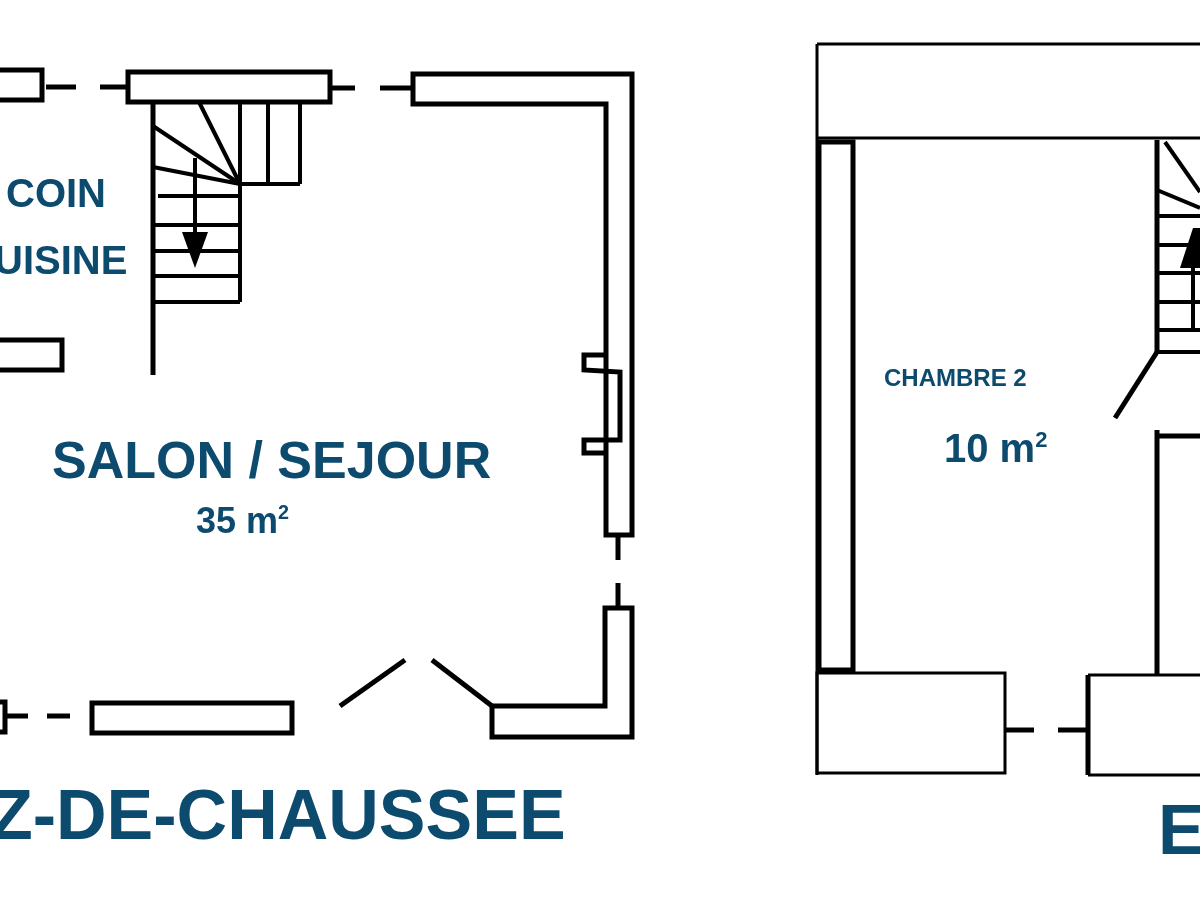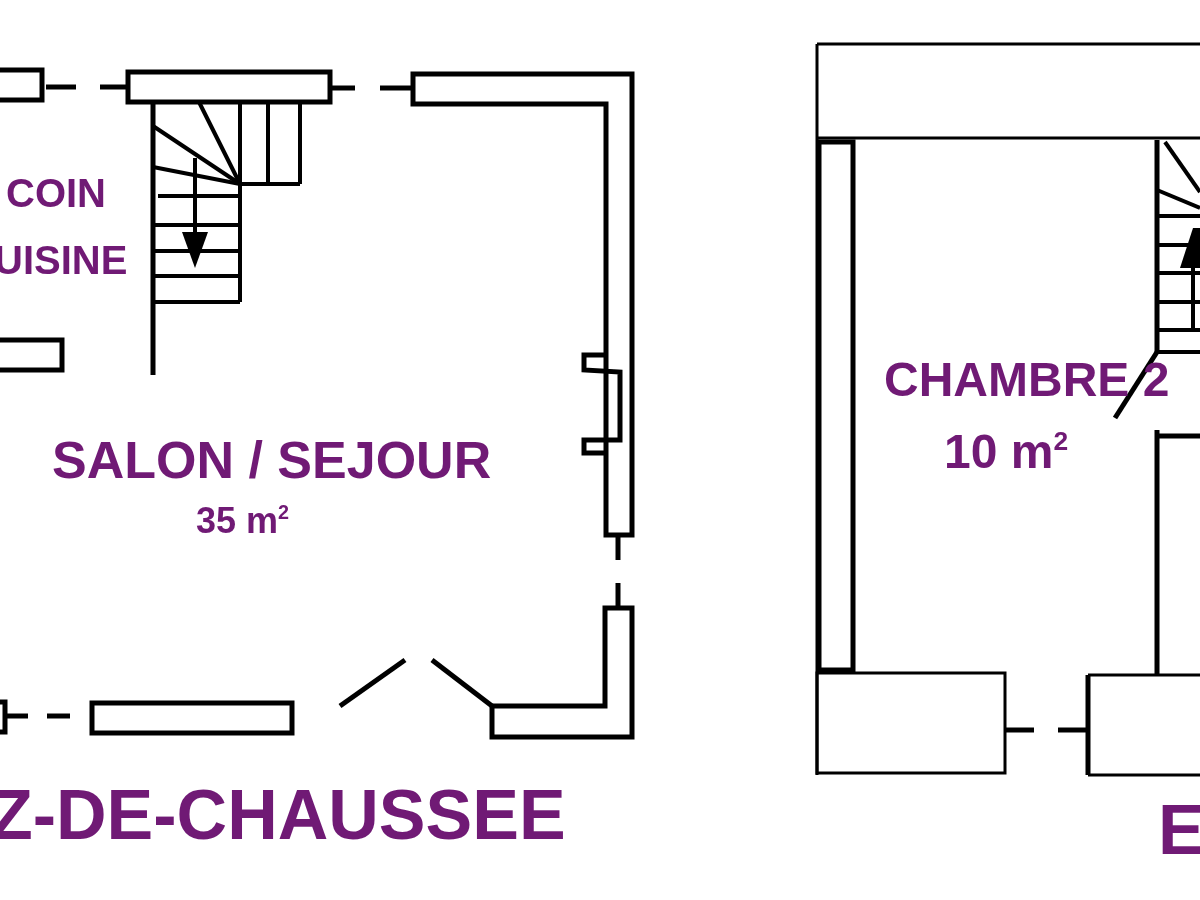--- a/index.html
+++ b/index.html
@@ -1,22 +1,22 @@
 <!DOCTYPE html>
 <html><head>
 <meta charset="utf-8">
 <style>
   html, body { margin: 0; padding: 0; background: #ffffff; }
   body { width: 1200px; height: 900px; position: relative; overflow: hidden; font-family: "Liberation Sans", sans-serif; }
   svg.plan { position: absolute; left: 0; top: 0; width: 1200px; height: 900px; }
-  .lbl { position: absolute; color: #701a75; font-family: "Liberation Sans", sans-serif; font-weight: bold; white-space: nowrap; line-height: 1; }
+  .lbl { position: absolute; color: #0c4a6e; font-family: "Liberation Sans", sans-serif; font-weight: bold; white-space: nowrap; line-height: 1; }
   .room-name { font-size: 52px; }
   .room-area { font-size: 36px; }
   .small-name { font-size: 40px; }
-  .small-area { font-size: 48px; }
+  .small-area { font-size: 40px; }
   .floor-title { font-size: 70px; }
   sup { font-size: 0.55em; vertical-align: 0.7em; }
 </style>
 </head>
 <body>
 
 <svg class="plan" viewBox="0 0 1200 900" xmlns="http://www.w3.org/2000/svg">
   <g fill="none" stroke="#000" stroke-width="5" stroke-linecap="butt">
 
     <g>
@@ -118,18 +118,18 @@
 <div class="lbl small-name" style="left:6px; top:173px;">COIN</div>
 <div class="lbl small-name" style="left:-6px; top:240px;">UISINE</div>
 
 <div class="lbl room-name" style="left:52px; top:434px;">SALON / SEJOUR</div>
 <div class="lbl room-area" style="left:196px; top:503px;">
   <span>35 m</span><sup>2</sup>
 </div>
 
 <div class="lbl floor-title" style="left:-10px; top:780px;">Z-DE-CHAUSSEE</div>
 
-<div class="lbl small-name" style="left:884px; top:356px; font-size:48px;">CHAMBRE 2</div>
+<div class="lbl small-name" style="left:884px; top:366px; font-size:24px;">CHAMBRE 2</div>
 <div class="lbl small-area" style="left:944px; top:428px;">
   <span>10 m</span><sup>2</sup>
 </div>
 
 <div class="lbl floor-title" style="left:1158px; top:795px;">ET</div>
 
 </body></html>

